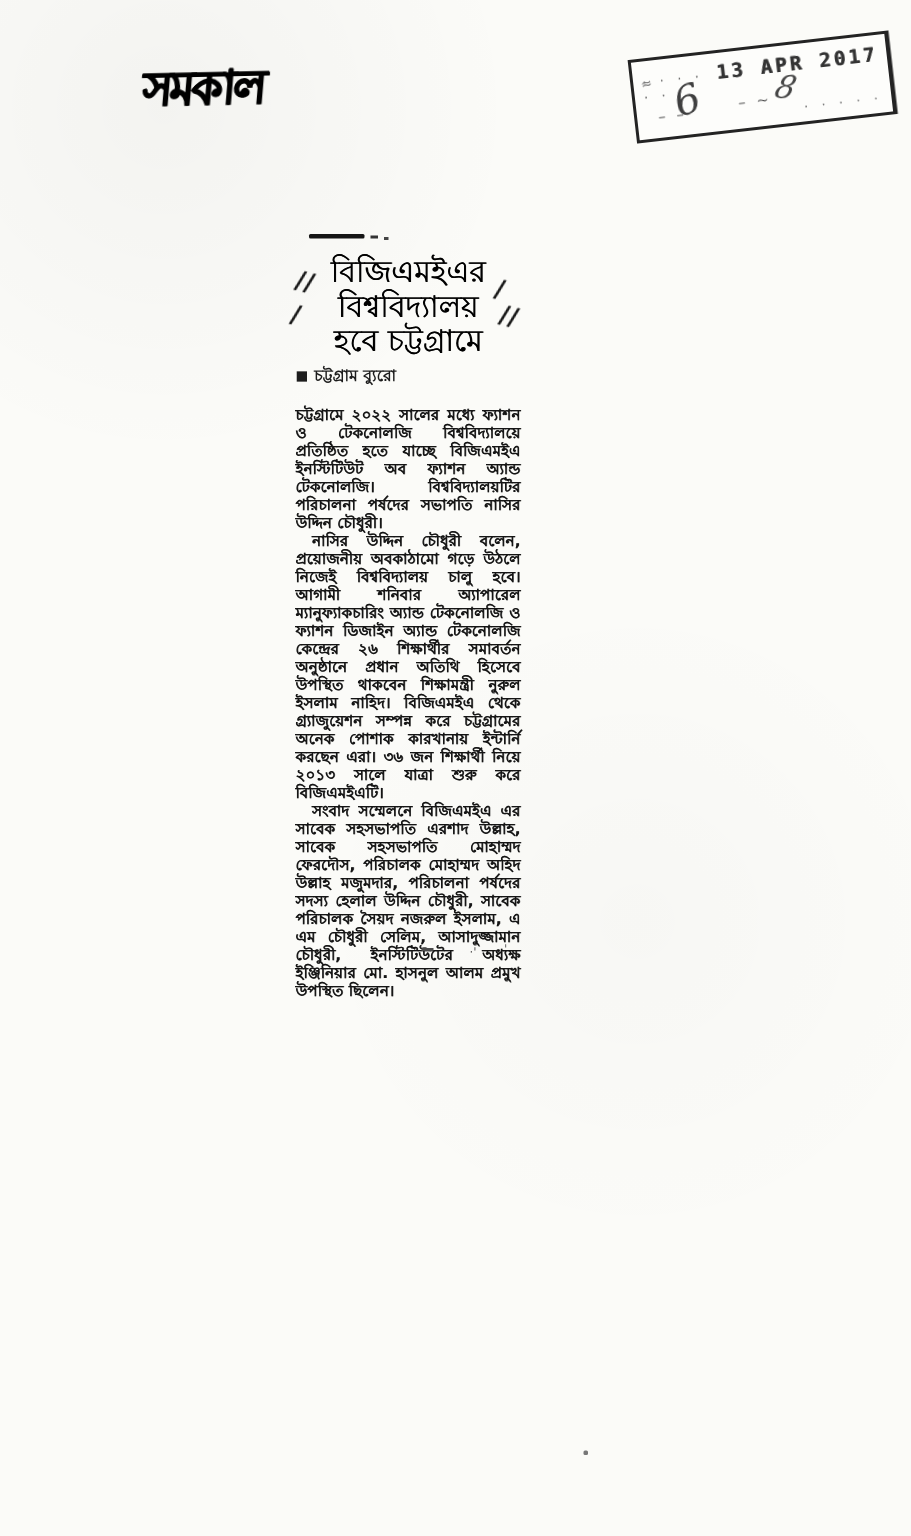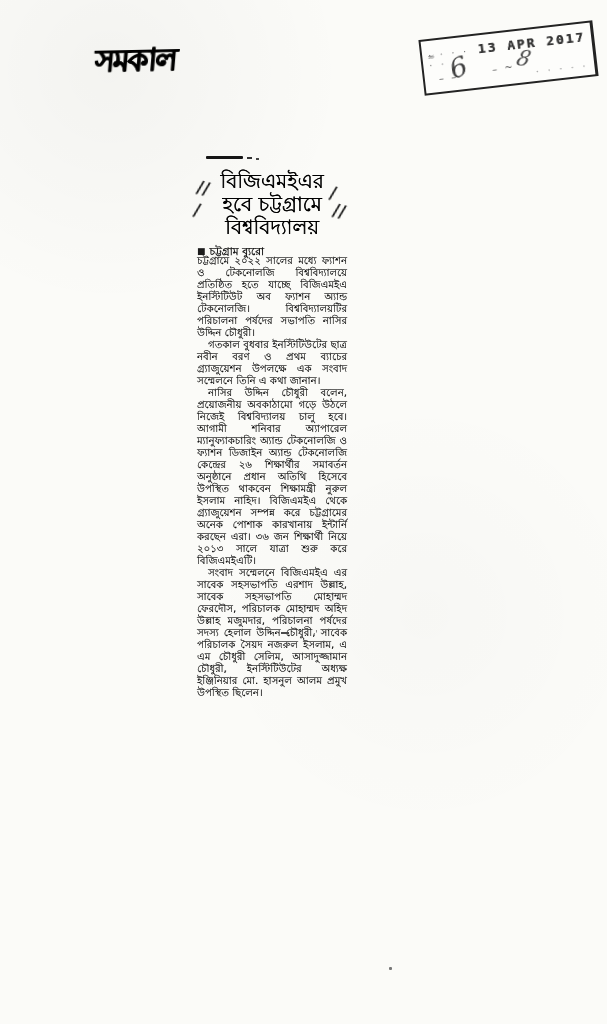--- a/index.html
+++ b/index.html
@@ -66,22 +66,22 @@
   .hs-right-mid{left:333px;top:201px;transform:rotate(14deg);}
 
   .byline{
     position:absolute;left:197px;top:245px;width:150px;
     color:#1c1c1c;font-weight:bold;font-size:10.5px;line-height:12px;
     display:flex;align-items:center;gap:4px;filter:blur(0.2px);
   }
   .byline .bullet{font-size:9px;line-height:9px;}
 
   .body-col{
-    position:absolute;left:197px;top:255px;width:150px;
-    color:#232323;font-size:10px;line-height:12px;font-weight:400;
+    position:absolute;left:197px;top:272px;width:150px;
+    color:#232323;font-size:10px;line-height:12px;font-weight:700;
     text-align:justify;letter-spacing:.1px;
     filter:blur(0.3px) contrast(1.15);
     text-shadow:0.3px 0.2px 0 rgba(20,20,20,.55);
   }
   .body-col p{margin:0;}
   .body-col p + p{text-indent:11px;}
 
   .endmark-a{position:absolute;left:281px;top:632px;width:8px;height:2px;background:#4a4a4a;}
   .endmark-b{position:absolute;left:313px;top:630px;font-size:8px;color:#555;}
   .endmark-c{position:absolute;left:336px;top:628px;font-size:8px;color:#666;}
@@ -111,32 +111,31 @@
   <div class="divider-dot1"></div>
   <div class="divider-dot2"></div>
 
   <span class="hslash hs-left-top">//</span>
   <span class="hslash hs-left-mid">/</span>
   <span class="hslash hs-right-top">/</span>
   <span class="hslash hs-right-mid">//</span>
 
   <div class="headline">
     <div>বিজিএমইএর</div>
+    <div>বিশ্ববিদ্যালয়</div>
     <div>হবে চট্টগ্রামে</div>
-    <div>বিশ্ববিদ্যালয়</div>
   </div>
 
   <div class="byline">
     <span class="bullet">■</span>
     <span>চট্টগ্রাম ব্যুরো</span>
   </div>
 
   <div class="body-col">
     <p>চট্টগ্রামে ২০২২ সালের মধ্যে ফ্যাশন ও টেকনোলজি বিশ্ববিদ্যালয়ে প্রতিষ্ঠিত হতে যাচ্ছে বিজিএমইএ ইনস্টিটিউট অব ফ্যাশন অ্যান্ড টেকনোলজি। বিশ্ববিদ্যালয়টির পরিচালনা পর্ষদের সভাপতি নাসির উদ্দিন চৌধুরী।</p>
-    <p>গতকাল বুধবার ইনস্টিটিউটের ছাত্র নবীন বরণ ও প্রথম ব্যাচের গ্র্যাজুয়েশন উপলক্ষে এক সংবাদ সম্মেলনে তিনি এ কথা জানান।</p>
     <p>নাসির উদ্দিন চৌধুরী বলেন, প্রয়োজনীয় অবকাঠামো গড়ে উঠলে নিজেই বিশ্ববিদ্যালয় চালু হবে। আগামী শনিবার অ্যাপারেল ম্যানুফ্যাকচারিং অ্যান্ড টেকনোলজি ও ফ্যাশন ডিজাইন অ্যান্ড টেকনোলজি কেন্দ্রের ২৬ শিক্ষার্থীর সমাবর্তন অনুষ্ঠানে প্রধান অতিথি হিসেবে উপস্থিত থাকবেন শিক্ষামন্ত্রী নুরুল ইসলাম নাহিদ। বিজিএমইএ থেকে গ্র্যাজুয়েশন সম্পন্ন করে চট্টগ্রামের অনেক পোশাক কারখানায় ইন্টার্নি করছেন এরা। ৩৬ জন শিক্ষার্থী নিয়ে ২০১৩ সালে যাত্রা শুরু করে বিজিএমইএটি।</p>
     <p>সংবাদ সম্মেলনে বিজিএমইএ এর সাবেক সহসভাপতি এরশাদ উল্লাহ, সাবেক সহসভাপতি মোহাম্মদ ফেরদৌস, পরিচালক মোহাম্মদ অহিদ উল্লাহ মজুমদার, পরিচালনা পর্ষদের সদস্য হেলাল উদ্দিন চৌধুরী, সাবেক পরিচালক সৈয়দ নজরুল ইসলাম, এ এম চৌধুরী সেলিম, আসাদুজ্জামান চৌধুরী, ইনস্টিটিউটের অধ্যক্ষ ইঞ্জিনিয়ার মো. হাসনুল আলম প্রমুখ উপস্থিত ছিলেন।</p>
   </div>
 
   <div class="endmark-a"></div>
   <div class="endmark-b">·'</div>
   <div class="endmark-c">'</div>
   <div class="speck"></div>
 
 </div>

